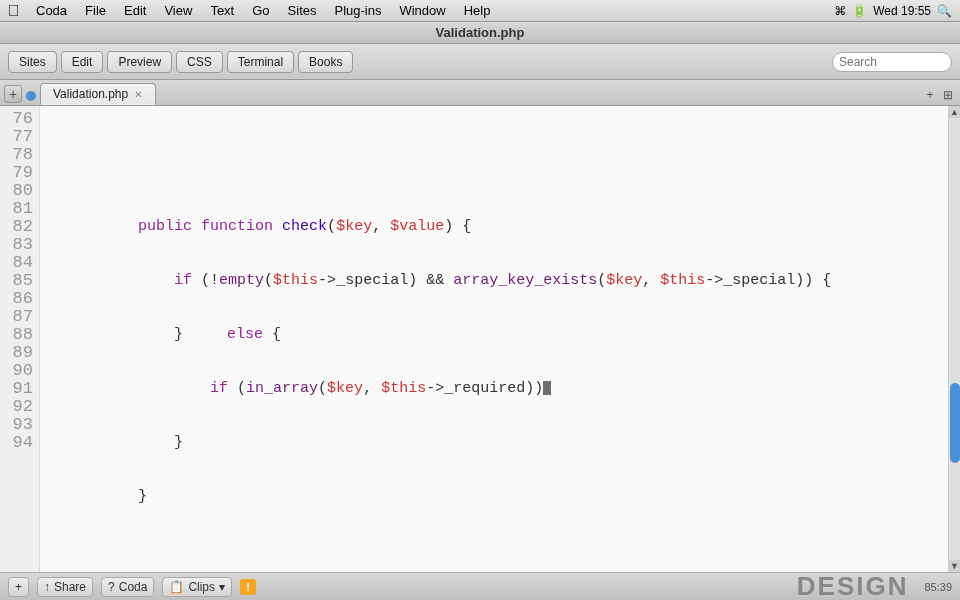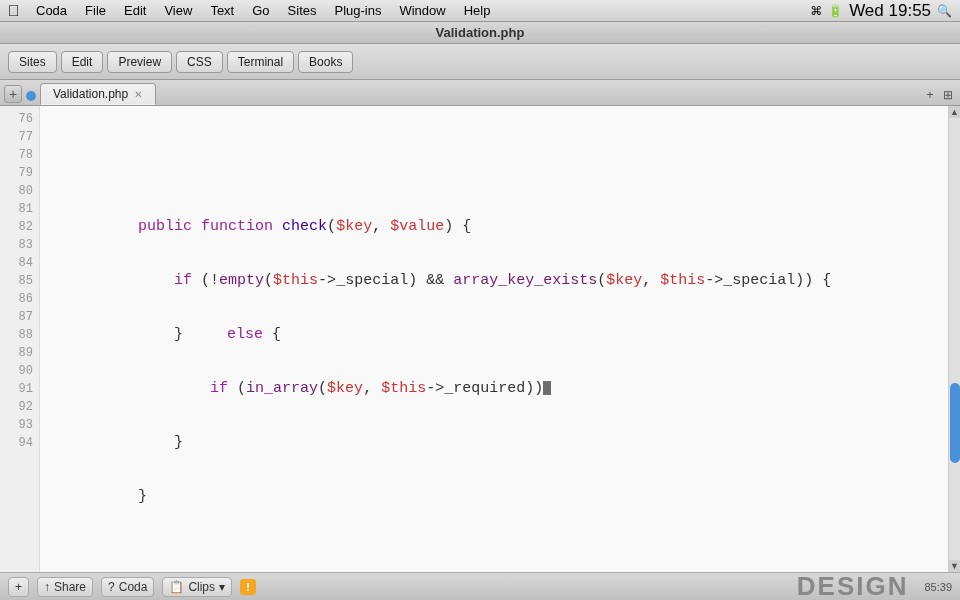--- a/index.html
+++ b/index.html
@@ -42,21 +42,21 @@
 
     .menu-spacer { flex: 1; }
 
     .menu-right {
       display: flex;
       align-items: center;
       gap: 6px;
       font-size: 12px;
     }
 
-    .menu-clock { font-size: 17px; font-weight: 500; }
+    .menu-clock { font-size: 12px; font-weight: 500; }
 
     
     #titlebar {
       height: 22px;
       background: linear-gradient(to bottom, #d8d8d8, #c0c0c0);
       border-bottom: 1px solid #999;
       display: flex;
       align-items: center;
       justify-content: center;
       font-size: 13px;
@@ -177,21 +177,21 @@
       position: relative;
       overflow: hidden;
     }
 
     #line-numbers {
       width: 40px;
       background: #efefef;
       border-right: 1px solid #ddd;
       padding: 4px 0;
       font-family: 'Menlo', 'Monaco', 'Courier New', monospace;
-      font-size: 12px;
+      font-size: 17px;
       color: #999;
       text-align: right;
       padding-right: 6px;
       line-height: 18px;
       user-select: none;
       flex-shrink: 0;
     }
 
     #code-area {
       flex: 1;
@@ -358,20 +358,21 @@
   <span>Validation.php</span>
 </div>
 
 <div id="toolbar">
   <button class="toolbar-btn">Sites</button>
   <button class="toolbar-btn">Edit</button>
   <button class="toolbar-btn">Preview</button>
   <button class="toolbar-btn">CSS</button>
   <button class="toolbar-btn">Terminal</button>
   <button class="toolbar-btn">Books</button>
+  <input class="toolbar-search" type="text" placeholder="Search" style="">
 </div>
 
 <div id="tabbar">
   <div class="tab-add-btn">+</div>
   <div class="tab-dot"></div>
   <div class="tab-active">
     <span>Validation.php</span>
     <span class="tab-close">✕</span>
   </div>
   <div class="tab-end-btn">

